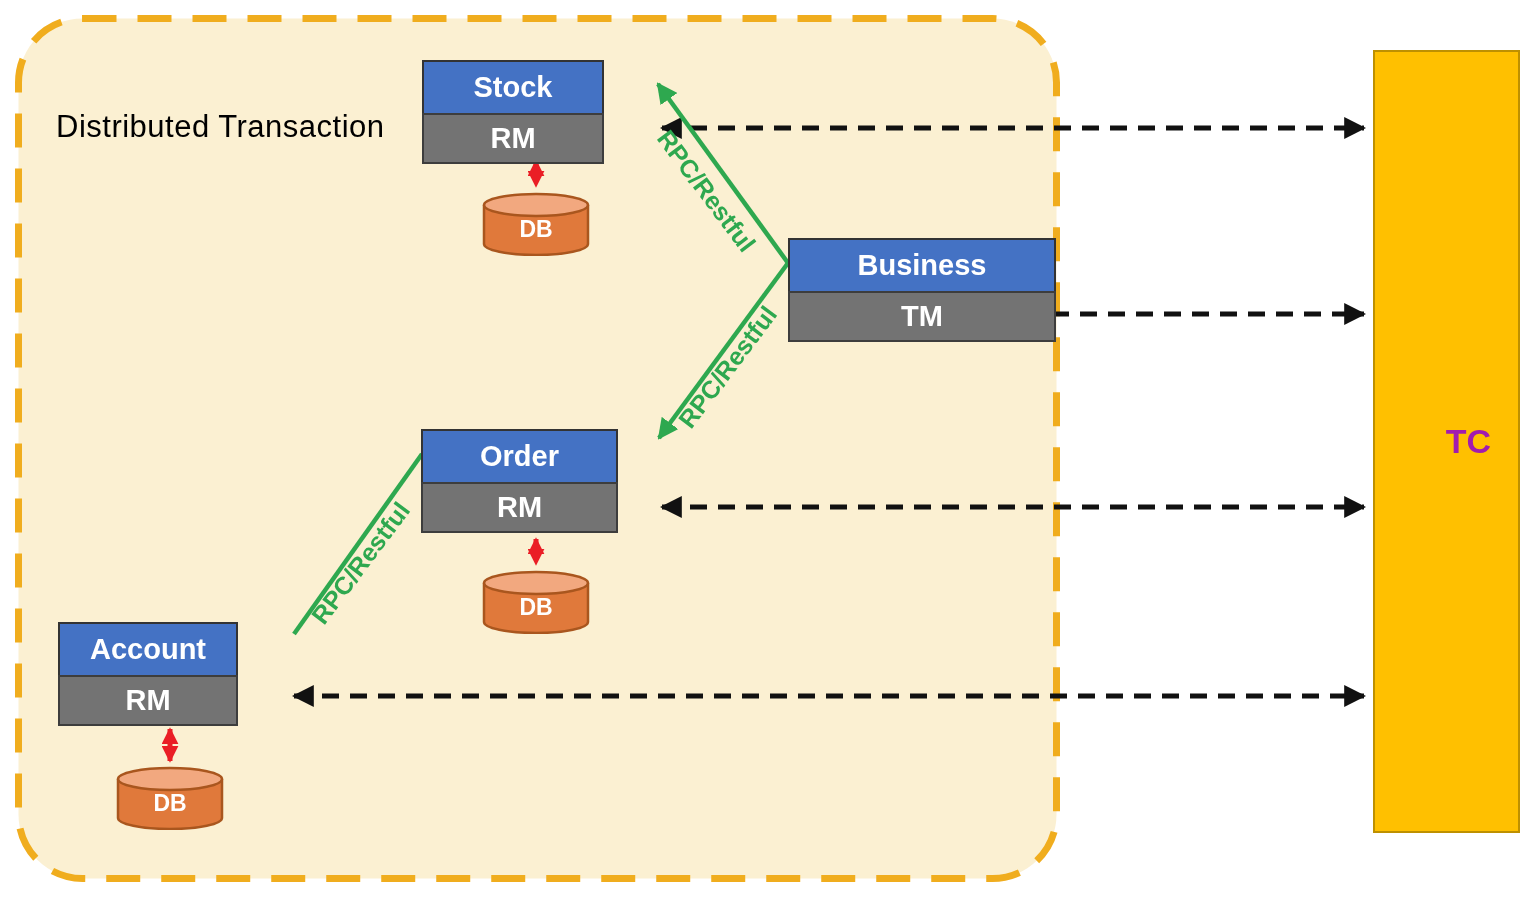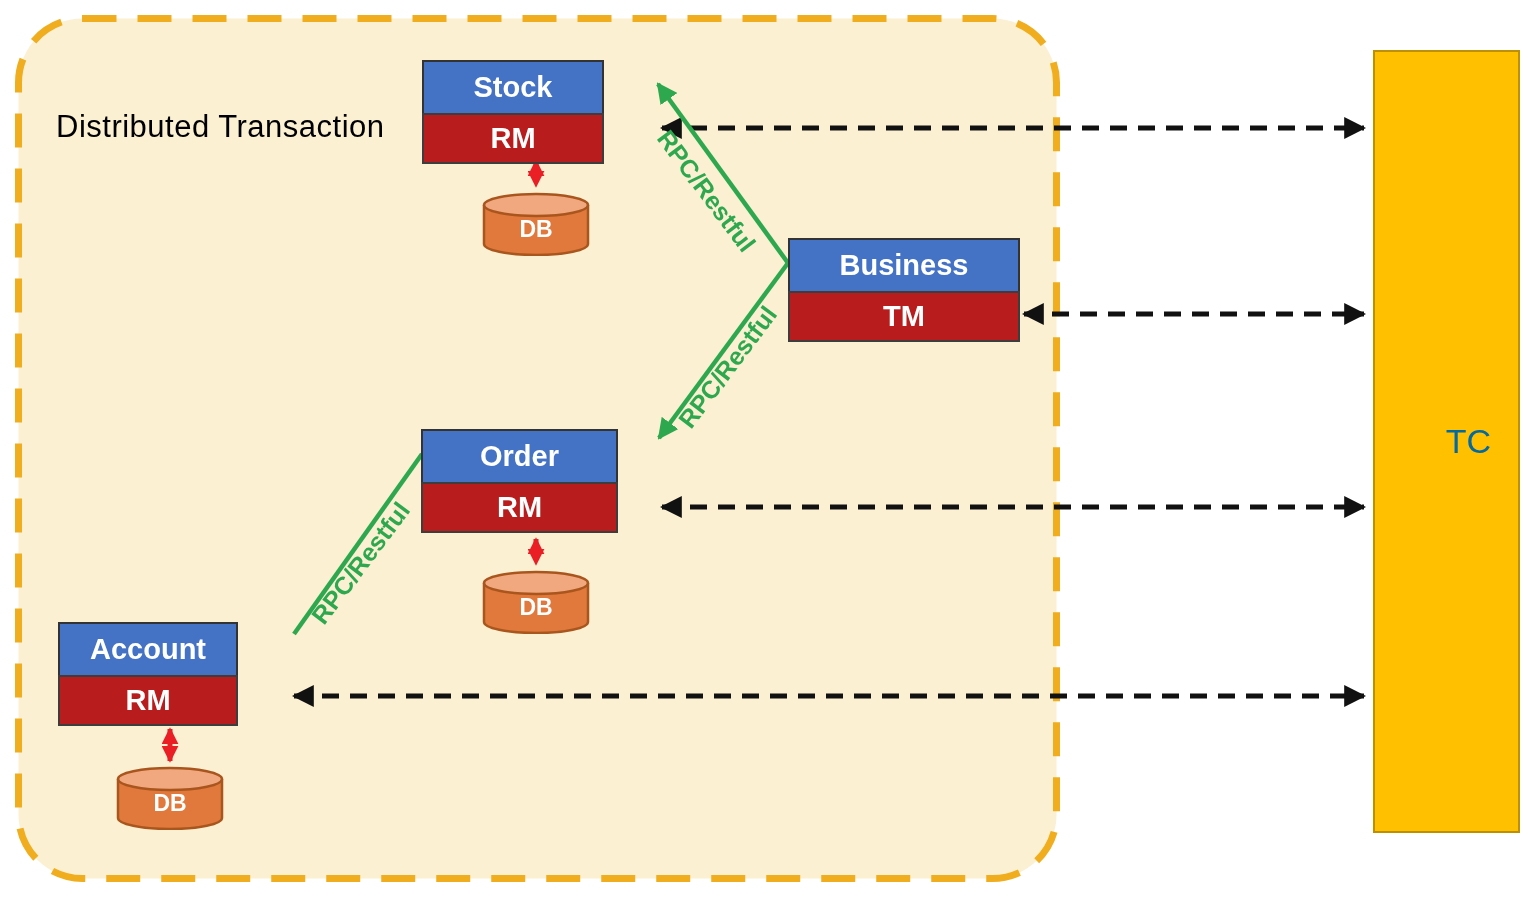--- a/index.html
+++ b/index.html
@@ -13,29 +13,29 @@
     font-size:31px;font-weight:normal;color:#000000;letter-spacing:0.5px;margin-top:39px;
   }
   .svc{position:absolute;box-sizing:border-box;}
   .svc-header{
     box-sizing:border-box;border:2px solid #333333;border-bottom:none;
     background:#4472C4;color:#ffffff;font-weight:bold;font-size:29px;
     display:flex;align-items:center;justify-content:center;height:53px;
   }
   .svc-row{
     box-sizing:border-box;border:2px solid #3d3d3d;
-    background:#b91c1c;color:#ffffff;font-weight:bold;font-size:29px;
+    background:#737373;color:#ffffff;font-weight:bold;font-size:29px;
     display:flex;align-items:center;justify-content:center;height:51px;
   }
   .db-label{fill:#ffffff;font-weight:bold;font-size:23px;font-family:"Liberation Sans",sans-serif;text-anchor:middle;}
   .tc-box{
     position:absolute;left:1373px;top:50px;width:147px;height:783px;
     box-sizing:border-box;background:#FFC000;border:2px solid #BE9000;
     display:flex;align-items:center;justify-content:center;
-    color:#0369a1;font-weight:normal;font-size:34px;padding-left:44px;
+    color:#a21caf;font-weight:bold;font-size:34px;padding-left:44px;
   }
   .rpc-label{
     position:absolute;width:180px;height:32px;text-align:center;
     color:#2EA84F;font-weight:bold;font-size:25px;white-space:nowrap;
   }
   .rot-cw{transform:rotate(53deg);}
   .rot-ccw{transform:rotate(-53deg);}
 </style>
 </head>
 <body>
@@ -76,21 +76,21 @@
   <div class="svc" style="left:422px;top:60px;width:182px;">
     <div class="svc-header">Stock</div>
     <div class="svc-row">RM</div>
   </div>
   <svg class="layer" style="left:482px;top:192px;" width="108" height="64" viewBox="0 0 108 64">
     <path d="M2,13 v39 a52,11 0 0 0 104,0 v-39" fill="#E0793B" stroke="#A9561E" stroke-width="2.5"></path>
     <ellipse cx="54" cy="13" rx="52" ry="11" fill="#F2A87F" stroke="#A9561E" stroke-width="2.5"></ellipse>
     <text x="54" y="45" class="db-label">DB</text>
   </svg>
 
-  <div class="svc" style="left:788px;top:238px;width:232px;border-radius:23px;">
+  <div class="svc" style="left:788px;top:238px;width:268px;border-radius:23px;">
     <div class="svc-header">Business</div>
     <div class="svc-row">TM</div>
   </div>
 
   <div class="svc" style="left:421px;top:429px;width:197px;">
     <div class="svc-header">Order</div>
     <div class="svc-row">RM</div>
   </div>
   <svg class="layer" style="left:482px;top:570px;" width="108" height="64" viewBox="0 0 108 64">
     <path d="M2,13 v39 a52,11 0 0 0 104,0 v-39" fill="#E0793B" stroke="#A9561E" stroke-width="2.5"></path>

